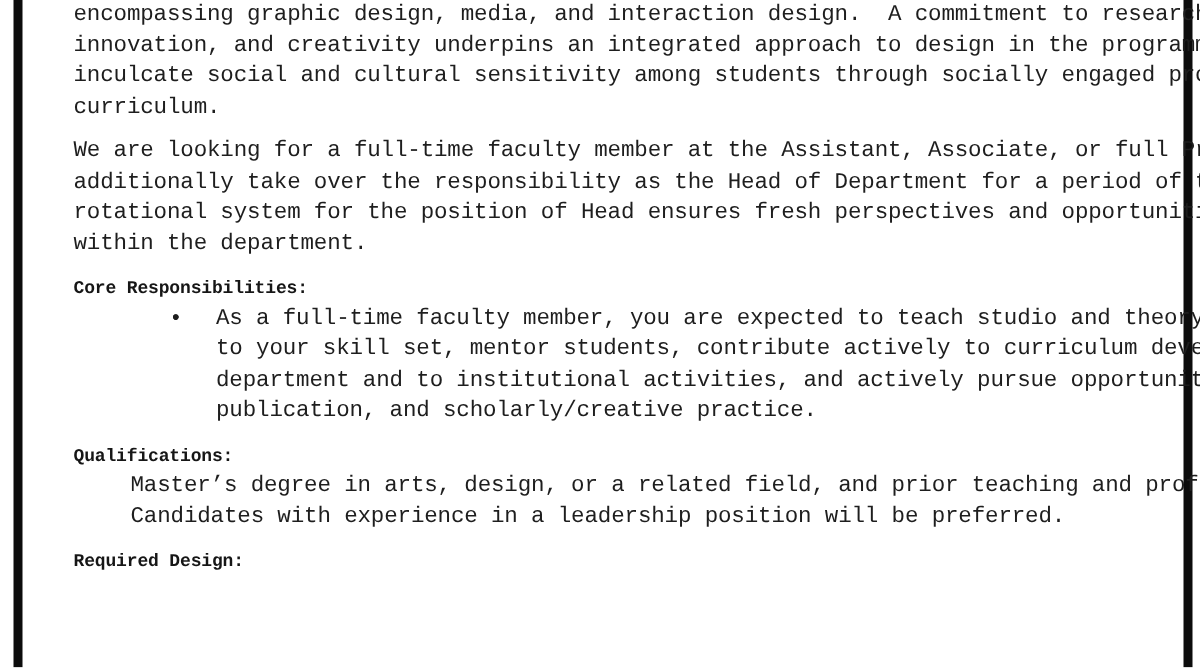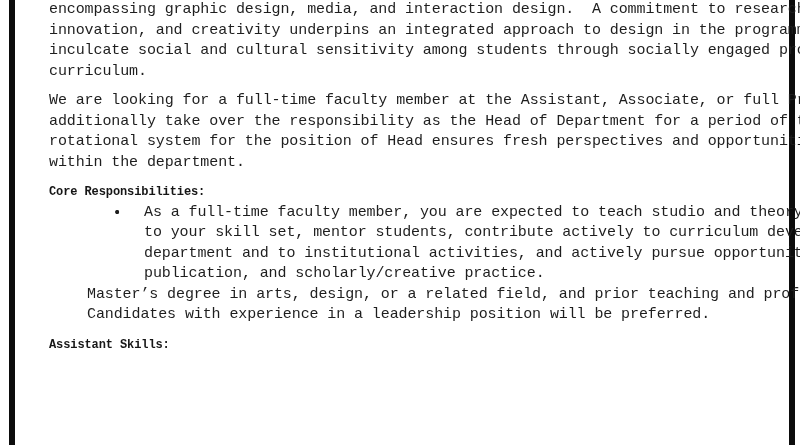--- a/index.html
+++ b/index.html
@@ -96,20 +96,21 @@
     </div>
 
     <div class="bullet-item">
       <span class="bullet-marker">•</span>
       <span class="bullet-text">As a full-time faculty member, you are expected to teach studio and theory courses relevant
 to your skill set, mentor students, contribute actively to curriculum development in the
 department and to institutional activities, and actively pursue opportunities for research,
 publication, and scholarly/creative practice.</span>
     </div>
 
+    <h3 class="heading spaced-above">Qualifications:</h3>
 
     <p class="indented">Master’s degree in arts, design, or a related field, and prior teaching and professional experience.
 Candidates with experience in a leadership position will be preferred.</p>
 
-    <h3 class="heading">Assistant Skills:</h3>
+    <h3 class="heading">Required Design:</h3>
 
   </div>
 </div>
 
 </body></html>

